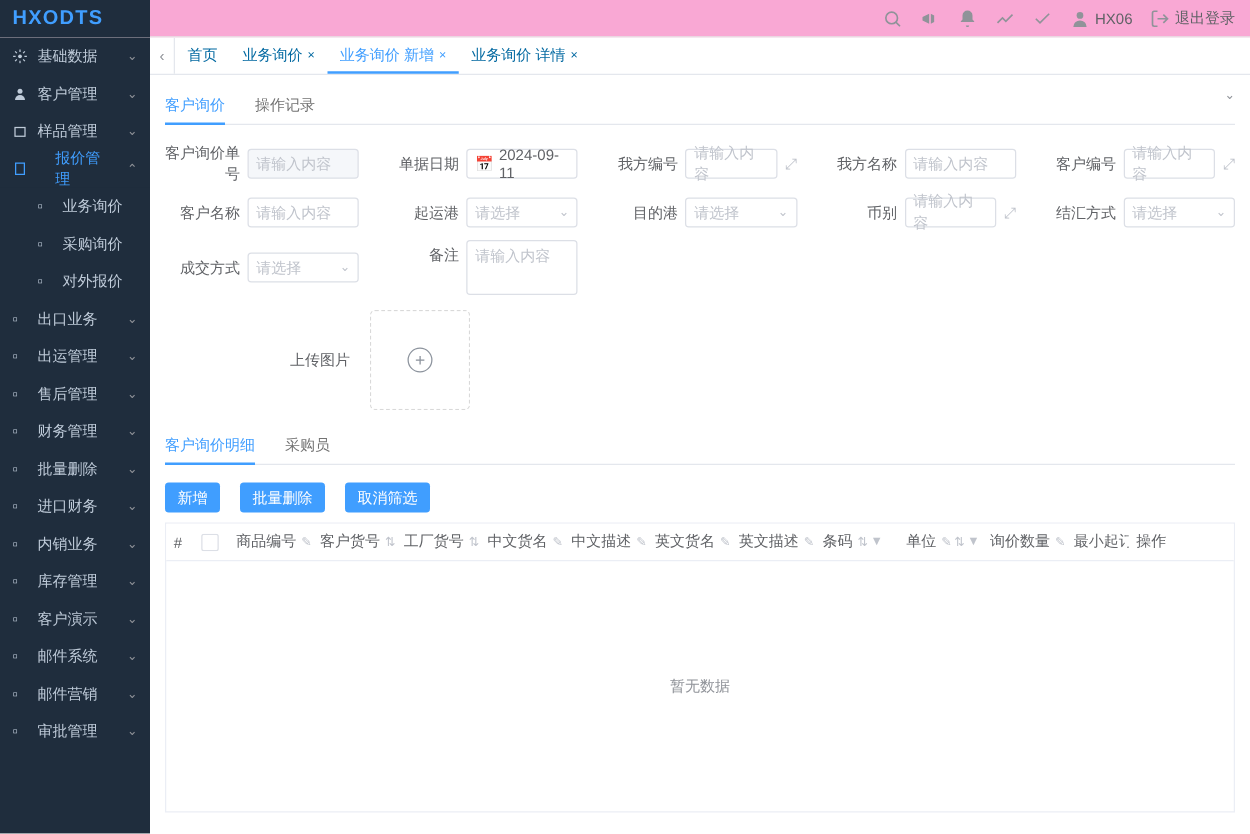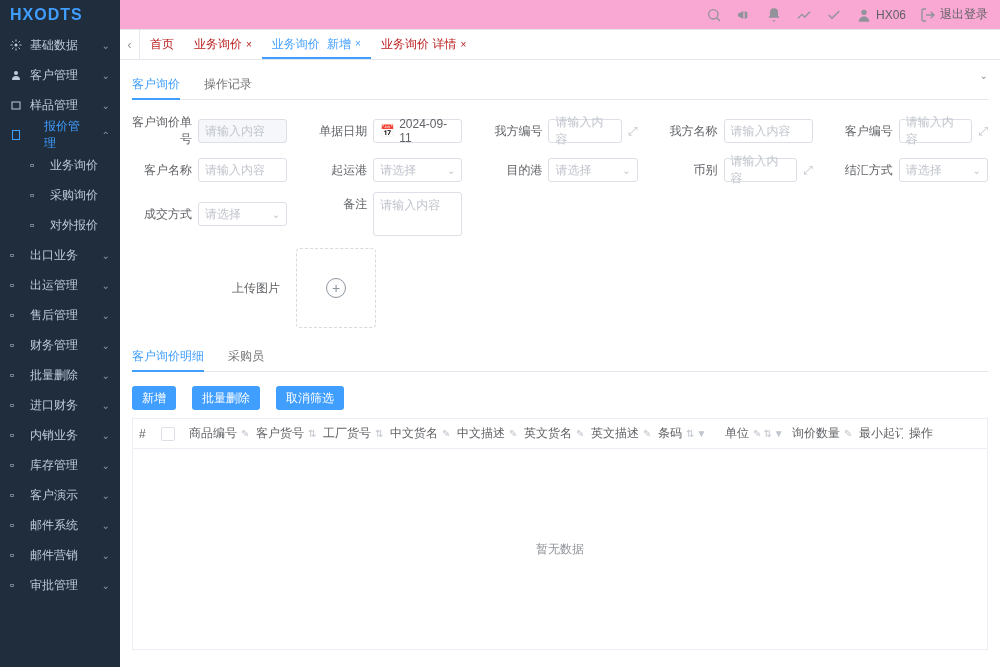--- a/index.html
+++ b/index.html
@@ -20,22 +20,22 @@
     .menu-item.expanded { color: #409eff; gap: 16px; }
     .menu-icon { width: 14px; height: 14px; margin-right: 6px; display: flex; align-items: center; }
     .menu-icon svg { width: 12px; height: 12px; }
     .menu-arrow { margin-left: auto; font-size: 10px; color: #909399; }
     .submenu { background: #1f2d3d; }
     .submenu-item { height: 30px; display: flex; align-items: center; padding-left: 30px; cursor: pointer; color: #bfcbd9; }
     
     .main { flex: 1; display: flex; flex-direction: column; background: #fff; overflow: hidden; }
     .tabs-bar { height: 30px; display: flex; align-items: center; border-bottom: 1px solid #e4e7ed; background: #fff; font-size: 12px; }
     .tab-prev { width: 20px; height: 100%; display: flex; align-items: center; justify-content: center; border-right: 1px solid #e4e7ed; cursor: pointer; color: #909399; }
-    .tab { height: 100%; display: flex; align-items: center; padding: 0 10px; cursor: pointer; color: #b91c1c; position: relative; }
-    .tab.active { color: #409eff; font-family: Liberation Mono, monospace; }
+    .tab { height: 100%; display: flex; align-items: center; padding: 0 10px; cursor: pointer; color: #0369a1; position: relative; }
+    .tab.active { color: #409eff; }
     .tab.active::after { content: ''; position: absolute; bottom: 0; left: 0; right: 0; height: 2px; background: #409eff; }
     .tab-close { margin-left: 4px; font-size: 10px; }
     
     .content { flex: 1; padding: 10px 12px; overflow: auto; }
     .action-row { display: flex; gap: 10px; margin-bottom: 10px; }
     .btn { height: 24px; padding: 0 10px; background: #409eff; color: #fff; border: none; border-radius: 3px; font-size: 12px; cursor: pointer; display: flex; align-items: center; }
     .btn-dropdown::after { content: '▾'; margin-left: 4px; font-size: 8px; }
     
     .sub-tabs { display: flex; border-bottom: 1px solid #e4e7ed; margin-bottom: 14px; position: relative; }
     .sub-tab { padding: 6px 0; margin-right: 24px; cursor: pointer; color: #737373; font-size: 12px; position: relative; }

